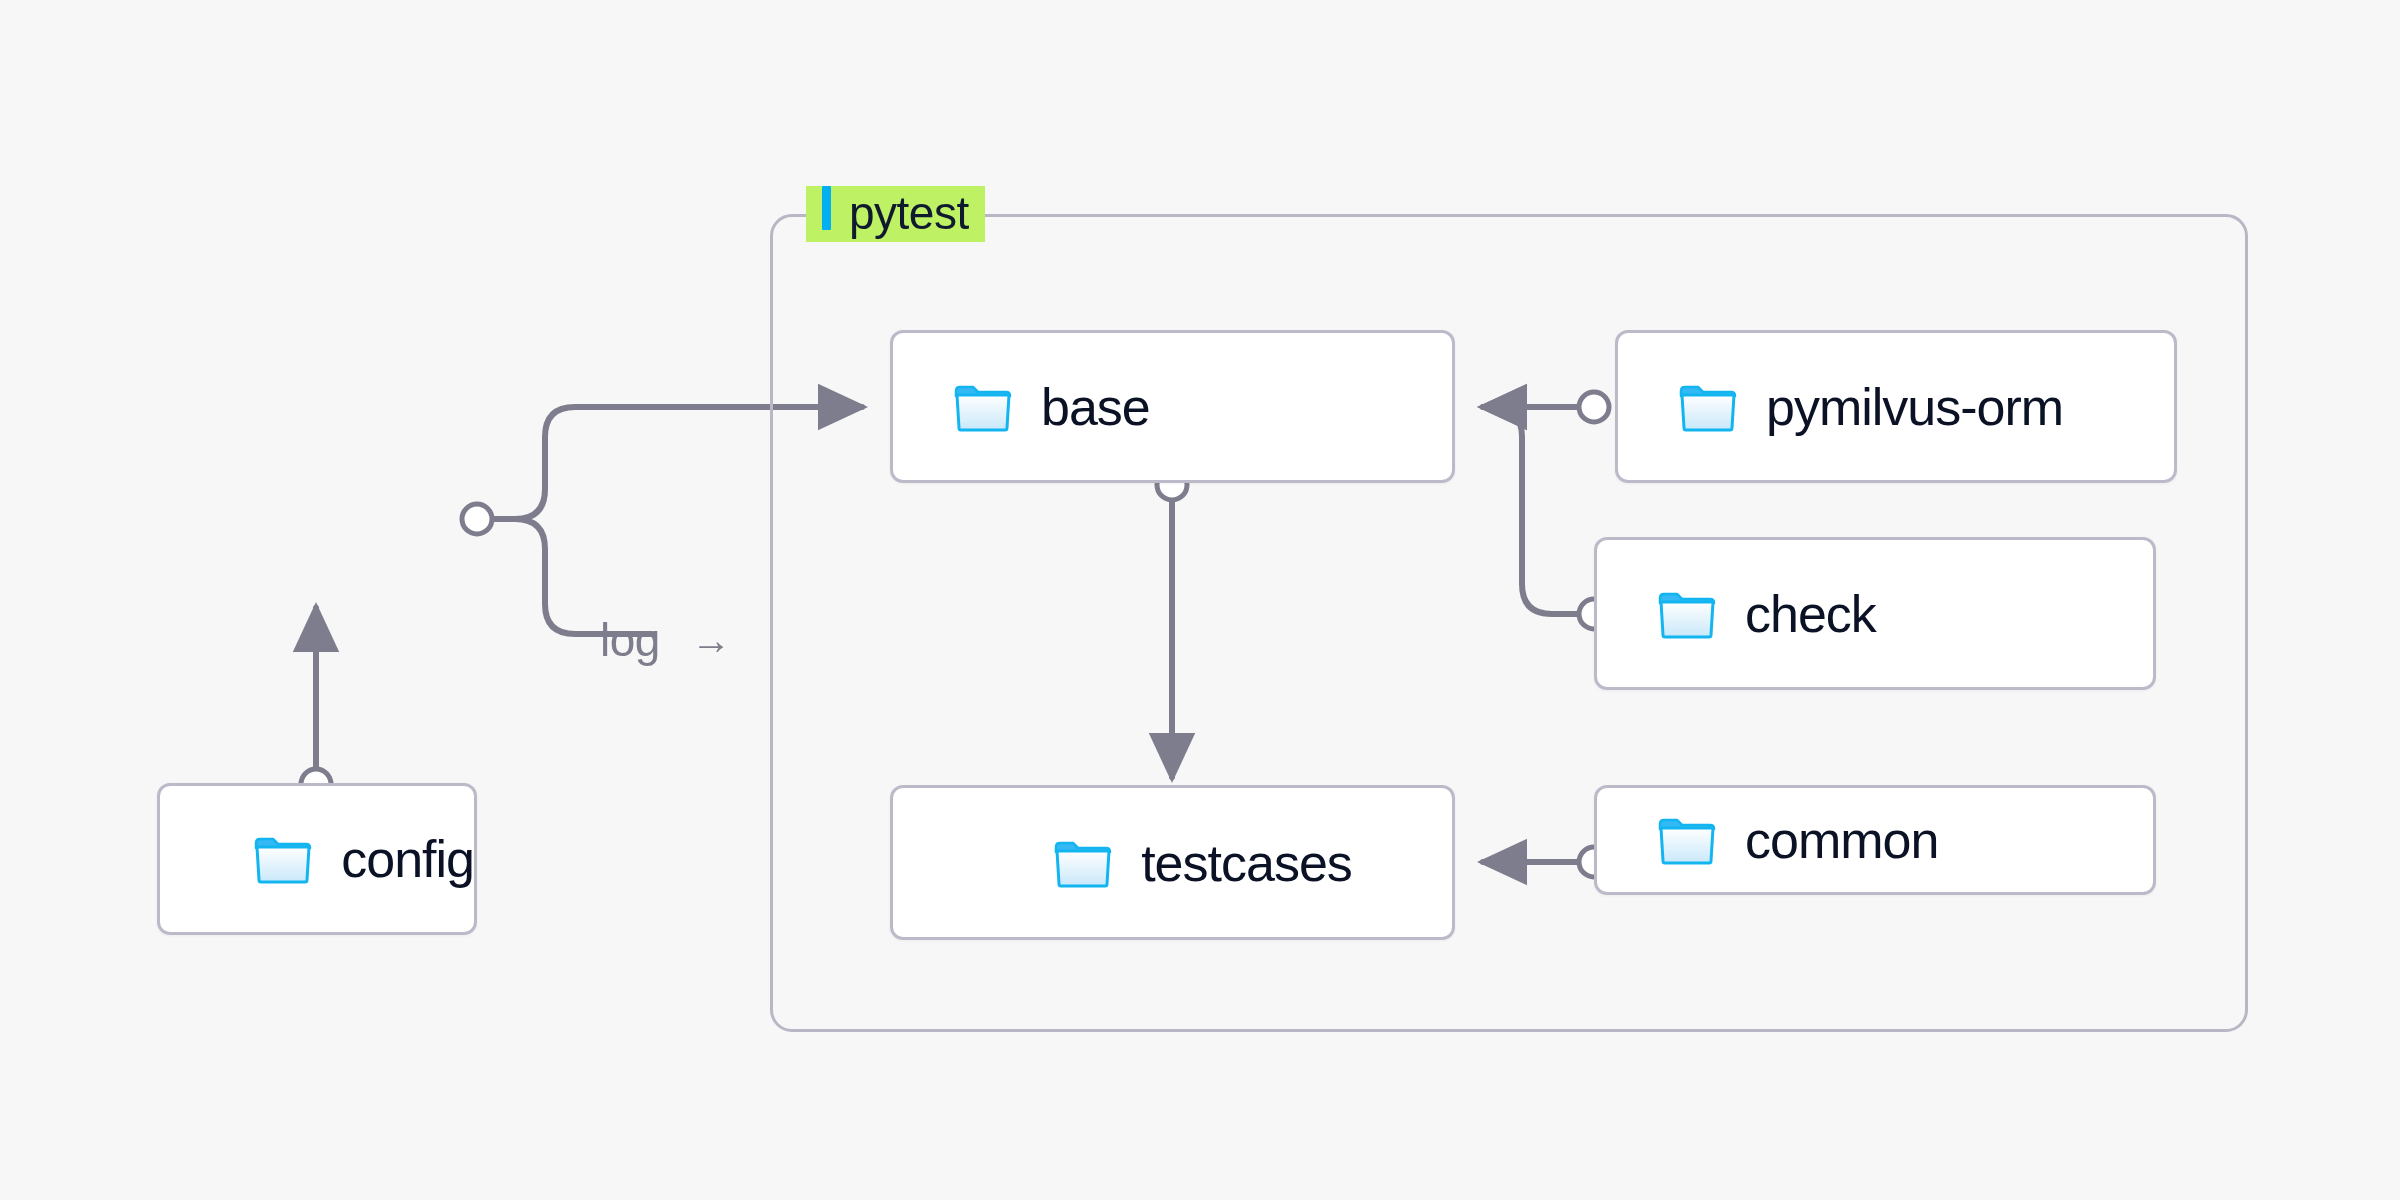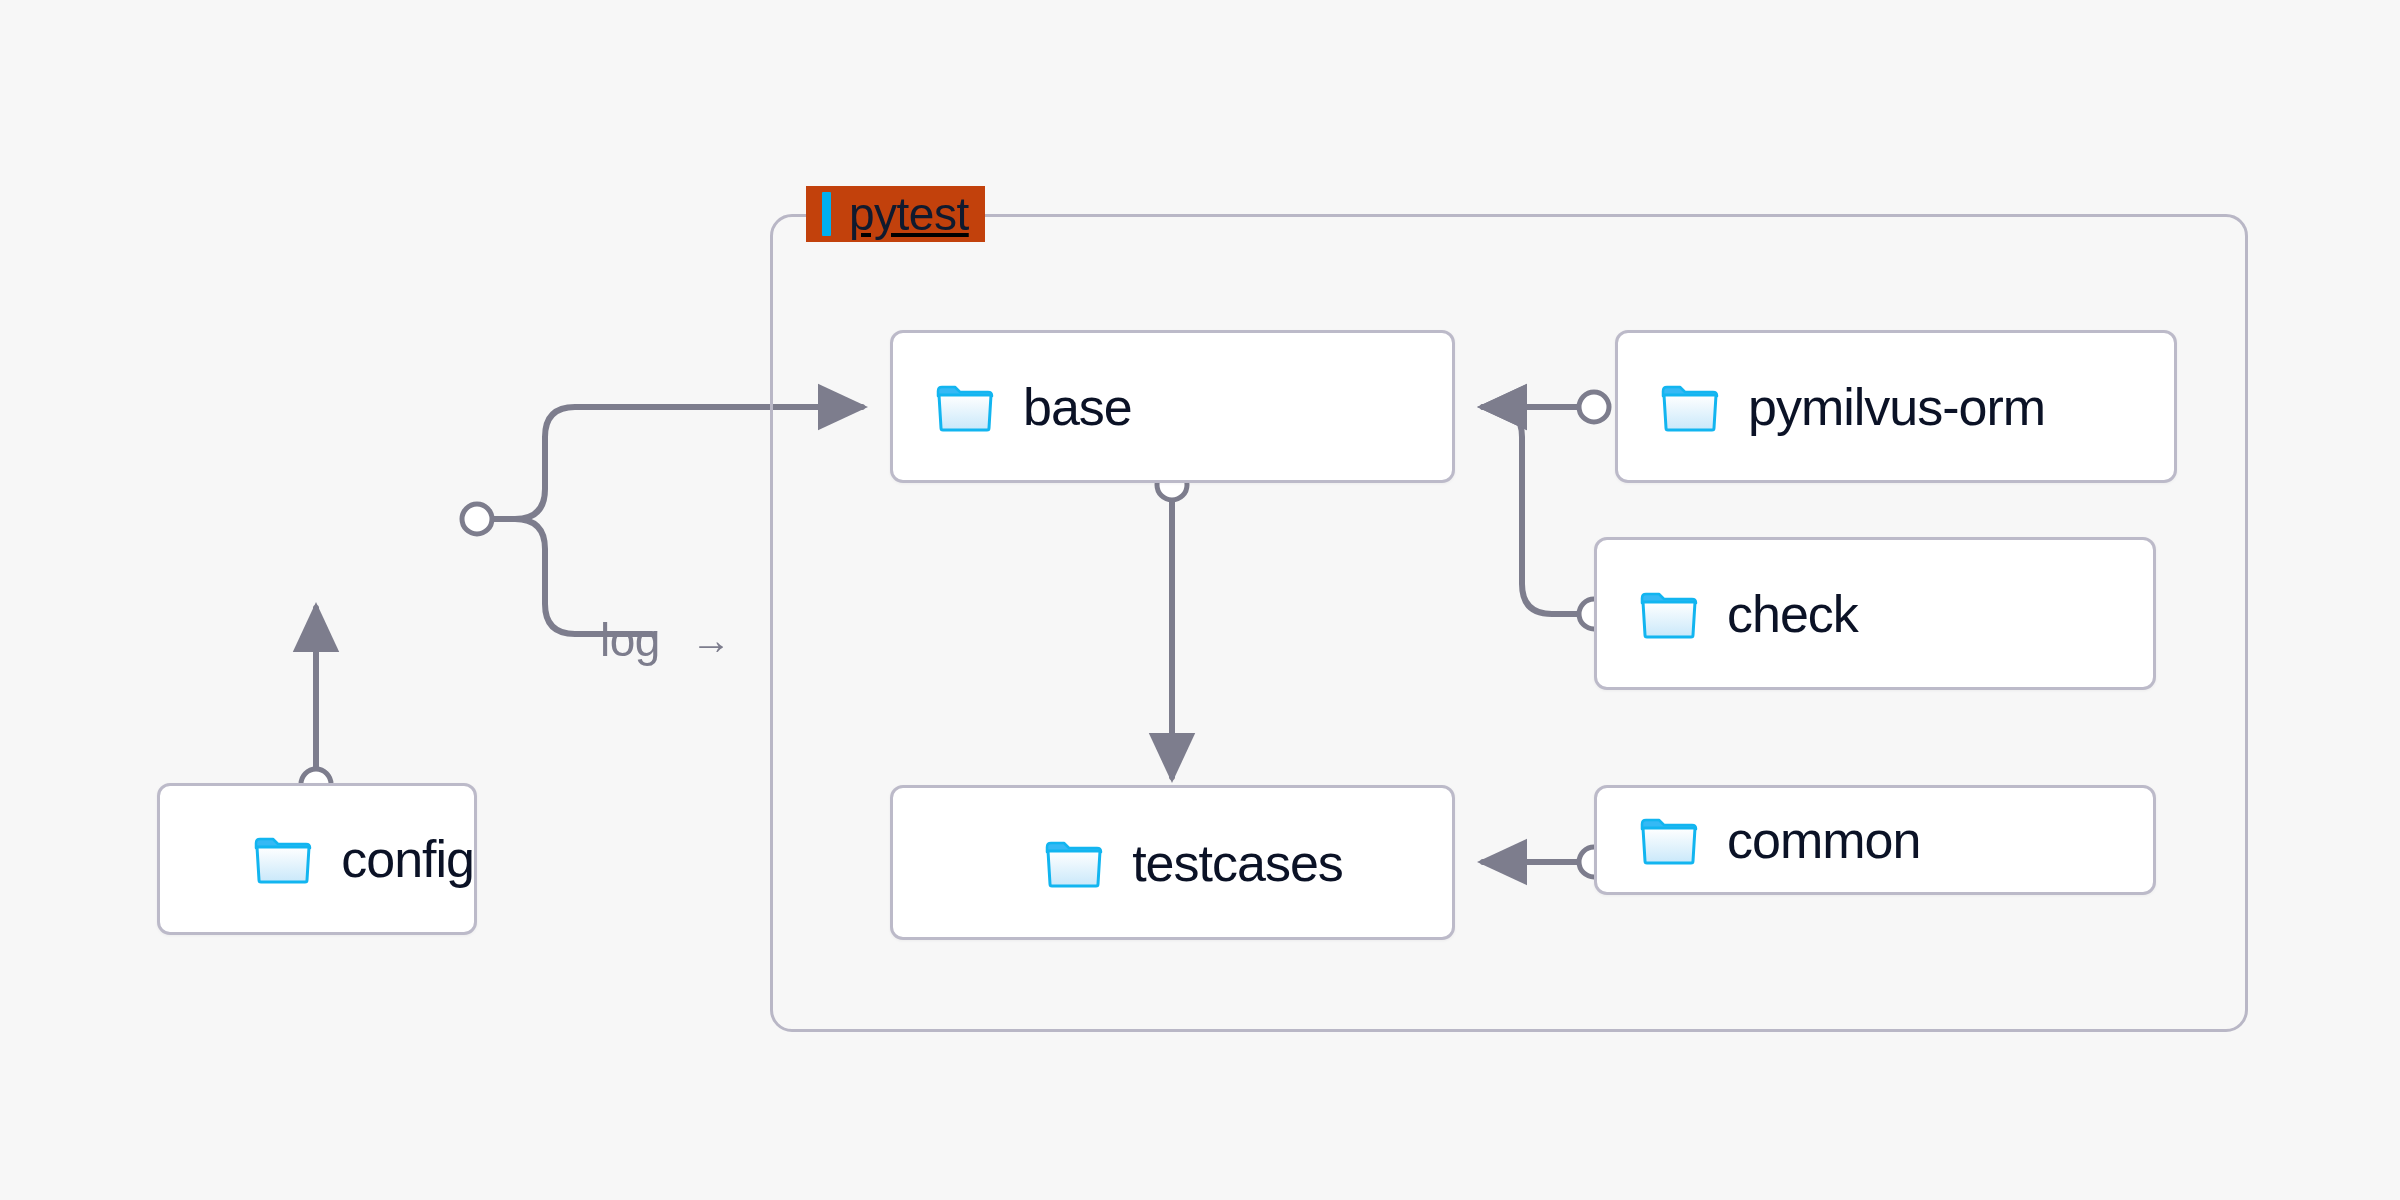--- a/index.html
+++ b/index.html
@@ -30,26 +30,25 @@
   .group-box {
     position: absolute;
     border: 3px solid #b9b7c6;
     border-radius: 22px;
     background: transparent;
     box-sizing: border-box;
   }
   .group-label {
     position: absolute;
     display: flex;
-    align-items: center;
+    align-items: flex-start;
     gap: 18px;
-    background: #c2410c;
+    background: #bef264;
     padding: 0 16px;
     height: 56px;
-    text-decoration: underline;
   }
   .group-bar {
     width: 9px;
     height: 44px;
     background: #00b0f0;
     border-radius: 1px;
     flex: none;
   }
   .group-title {
     font-size: 46px;
@@ -66,21 +65,21 @@
     border: 3px solid #bcbac9;
     border-radius: 13px;
     display: flex;
     align-items: center;
     box-shadow: 0 1px 3px rgba(30,30,60,0.05);
   }
   .node-inner {
     display: flex;
     align-items: center;
     gap: 28px;
-    padding-left: 42px;
+    padding-left: 60px;
   }
   .node-label {
     font-size: 52px;
     color: #0b1226;
     letter-spacing: -1px;
     white-space: nowrap;
     line-height: 1;
   }
 
   

